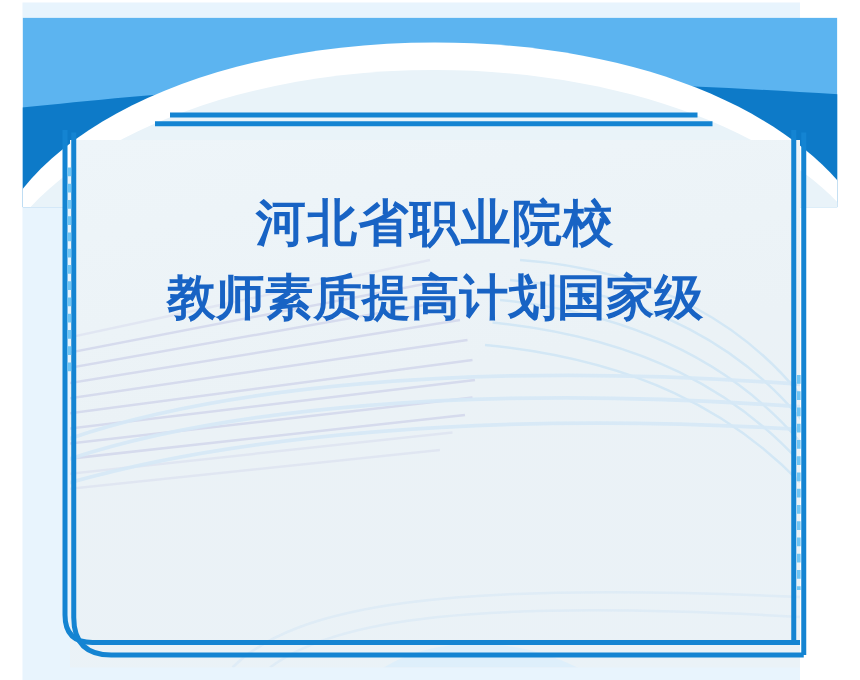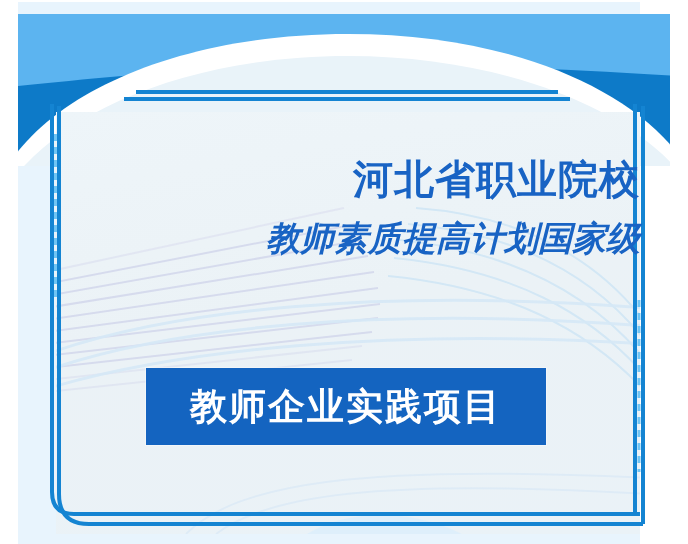--- a/index.html
+++ b/index.html
@@ -55,23 +55,22 @@
     text-align:center;
     z-index:6;
   }
   .title-line{
     color:#1863c4;
     font-weight:bold;
     font-size:40px;
     line-height:59px;
     letter-spacing:1px;
     white-space:nowrap;
-    text-align:right;
   }
-  .title-line.wide{ font-size:34px; letter-spacing:0px;font-style:italic; }
+  .title-line.wide{ font-size:39px; letter-spacing:0px; }
 
   
   .subtitle-btn{
     position:absolute;
     left:146px; top:368px;
     width:400px; height:77px;
     background:#1464c0;
     display:flex; align-items:center; justify-content:center;
     z-index:7;
     box-shadow:0 0 0 1px rgba(255,255,255,.35);
@@ -166,17 +165,14 @@
 
     <path d="M37.5,132 L37.5,300" fill="none" stroke="#6fc5f5" stroke-width="3" stroke-dasharray="7 6"></path>
     <path d="M621,298 L621,470" fill="none" stroke="#6fc5f5" stroke-width="3" stroke-dasharray="7 6"></path>
   </svg>
 
   <div class="title-block">
     <div class="title-line">河北省职业院校</div>
     <div class="title-line wide">教师素质提高计划国家级</div>
   </div>
 
-  <div class="subtitle-btn">
-    <span class="label">教师企业实践项目</span>
-  </div>
 
 </div>
 
 </body></html>

